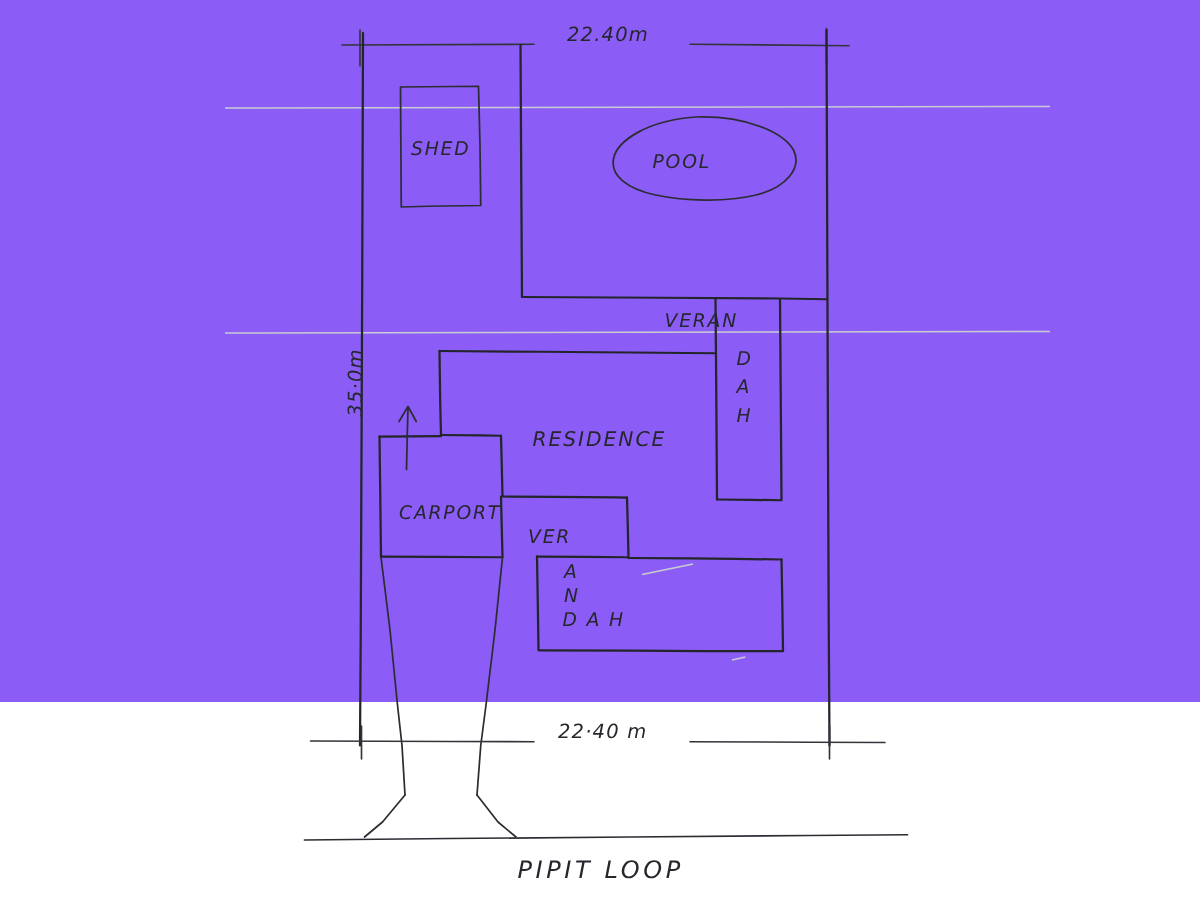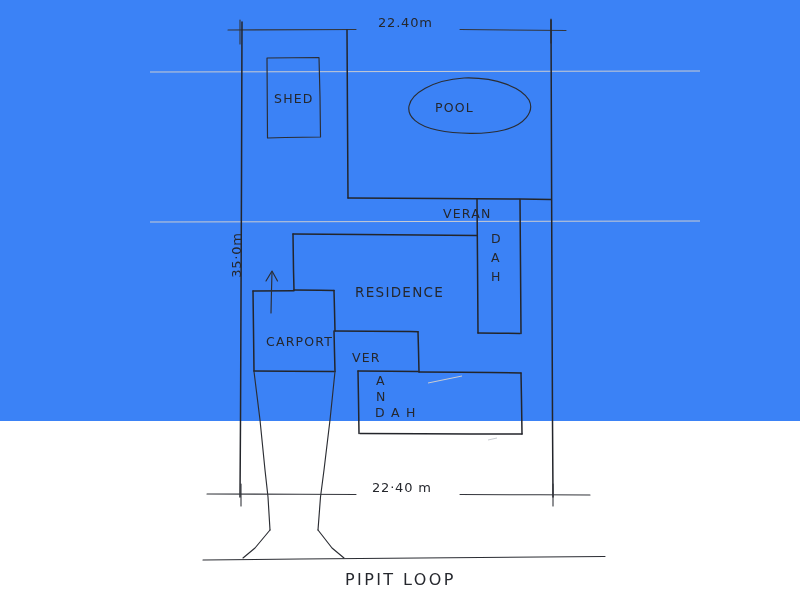--- a/index.html
+++ b/index.html
@@ -13,22 +13,23 @@
     height: 600px;
     overflow: hidden;
     font-family: "DejaVu Sans", sans-serif;
     position: relative;
   }
   #plan-root {
     position: absolute;
     left: 0;
     top: 0;
     width: 800px;
-    height: 421px;
-    background: #3b82f6;
+    height: 468px;
+    background: #8b5cf6;
+    font-style: italic;
   }
   svg#site-plan {
     display: block;
     width: 800px;
     height: 600px;
   }
   .ink {
     fill: none;
     stroke: #23252b;
     stroke-width: 1.5;

